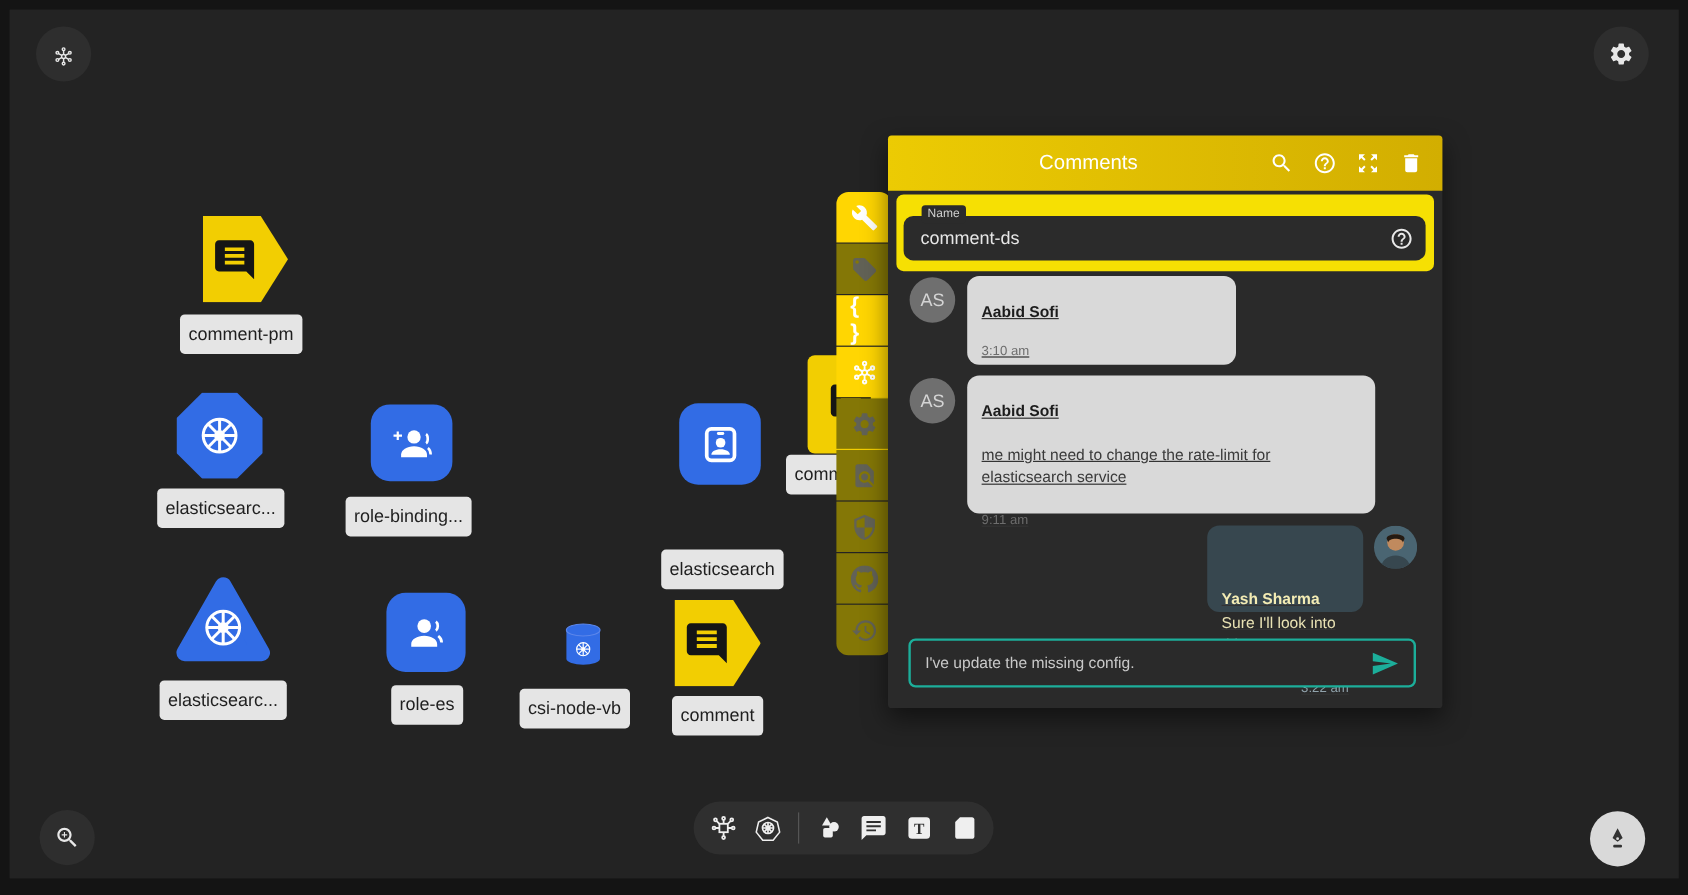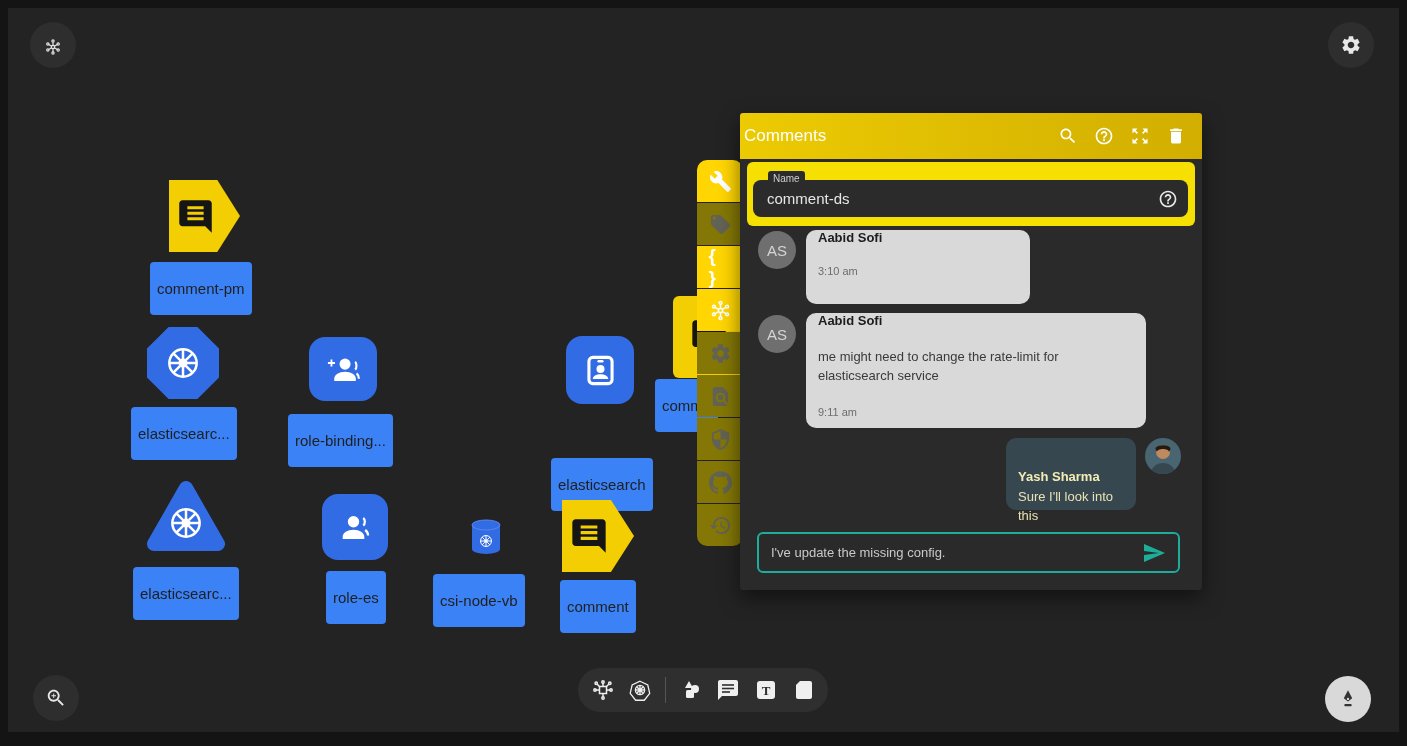--- a/index.html
+++ b/index.html
@@ -9,22 +9,22 @@
 
   
   .corner-btn { position:absolute; width:46px; height:46px; border-radius:50%;
                 background:#2e2e2e; display:flex; align-items:center; justify-content:center;
                 color:#e8e8e8; z-index:40; cursor:pointer; }
   .corner-btn.light { background:#d9d9d9; color:#333; }
   .corner-btn svg { width:22px; height:22px; }
 
   
   .node { position:absolute; z-index:1; display:flex; align-items:center; justify-content:center; }
-  .node-label { position:absolute; z-index:1; background:#3b82f6; color:#1f1f1f;
-                font-size:15px; padding:18px 7px; border-radius:4px; white-space:nowrap; }
+  .node-label { position:absolute; z-index:1; background:#e5e5e5; color:#1f1f1f;
+                font-size:15px; padding:8px 7px; border-radius:4px; white-space:nowrap; }
   .shape-flag { clip-path:polygon(0 0, 68% 0, 100% 50%, 68% 100%, 0 100%); }
   .shape-flag .icon-holder { margin-right:26%; }
   .shape-octagon { clip-path:polygon(30% 0, 70% 0, 100% 30%, 100% 70%, 70% 100%, 30% 100%, 0 70%, 0 30%); }
   .shape-rounded-square { border-radius:16px; }
   .shape-square { border-radius:6px; }
   .icon-holder { display:flex; align-items:center; justify-content:center; }
 
   
   #side-toolbar { position:absolute; left:697px; top:160px; width:46px; z-index:10;
                   display:flex; flex-direction:column; gap:1px; }
@@ -37,38 +37,38 @@
   .side-btn svg { width:23px; height:23px; }
   .side-btn .braces { font-size:19px; font-weight:bold; letter-spacing:2px; }
 
   
   #comments-panel { position:absolute; left:740px; top:113px; width:462px; height:477px;
                     background:#2a2a2a; border-radius:3px; z-index:20;
                     box-shadow:0 8px 20px rgba(0,0,0,.5); }
   #panel-header { position:absolute; left:0; top:0; right:0; height:46px;
                   background:linear-gradient(90deg,#eccb03,#d2ae01);
                   border-radius:3px 3px 0 0; display:flex; align-items:center; }
-  #panel-title { color:#ffffff; font-size:17px; margin-left:4px; flex:1; }
+  #panel-title { color:#ffffff; font-size:17px; margin-left:16px; flex:1;text-align:center; }
   .hdr-icon { width:20px; height:20px; color:#ffffff; margin-right:16px; cursor:pointer; }
   .hdr-icon svg { width:20px; height:20px; }
 
   #name-section { position:absolute; left:7px; top:49px; width:448px; height:64px;
                   background:#f6e003; border-radius:6px; }
   #name-input-wrap { position:absolute; left:6px; top:18px; width:435px; height:37px;
                      background:#2b2b2b; border-radius:8px; display:flex; align-items:center; }
   #name-input { flex:1; background:transparent; border:none; outline:none; color:#e6e6e6;
                 font-size:15px; padding-left:14px; font-family:inherit; }
   #name-tag { position:absolute; left:15px; top:-9px; background:#2b2b2b; color:#cfcfcf;
               font-size:10px; padding:2px 5px; border-radius:3px; }
   #name-help { width:20px; height:20px; color:#e8e8e8; margin-right:10px; }
 
   .msg-avatar { position:absolute; width:38px; height:38px; border-radius:50%; background:#6f6f6f;
                 color:#d4d4d4; font-size:15px; display:flex; align-items:center; justify-content:center; }
-  .msg-bubble { position:absolute; background:#d9d9d9; border-radius:10px; padding:0 12px;
-                color:#333; }
+  .msg-bubble { position:absolute; background:#d9d9d9; border-radius:10px; padding:22px 12px;
+                color:#333;text-decoration:underline; }
   .msg-author { font-weight:bold; font-size:13px; color:#1c1c1c; margin-bottom:4px; }
   .msg-text   { font-size:13px; color:#3a3a3a; line-height:1.45; }
   .msg-time   { font-size:11px; color:#6d6d6d; margin-top:20px; }
   .msg-bubble.dark { background:#37474f; }
   .msg-bubble.dark .msg-author { color:#f3ecb4;margin-top:31px; }
   .msg-bubble.dark .msg-text { color:#e9e2b4; }
   .msg-bubble.dark .msg-time { color:#90a2ab; text-align:right; }
   .photo-avatar { position:absolute; width:36px; height:36px; border-radius:50%; overflow:hidden; }
 
   #composer { position:absolute; left:17px; top:419px; width:423px; height:41px;

